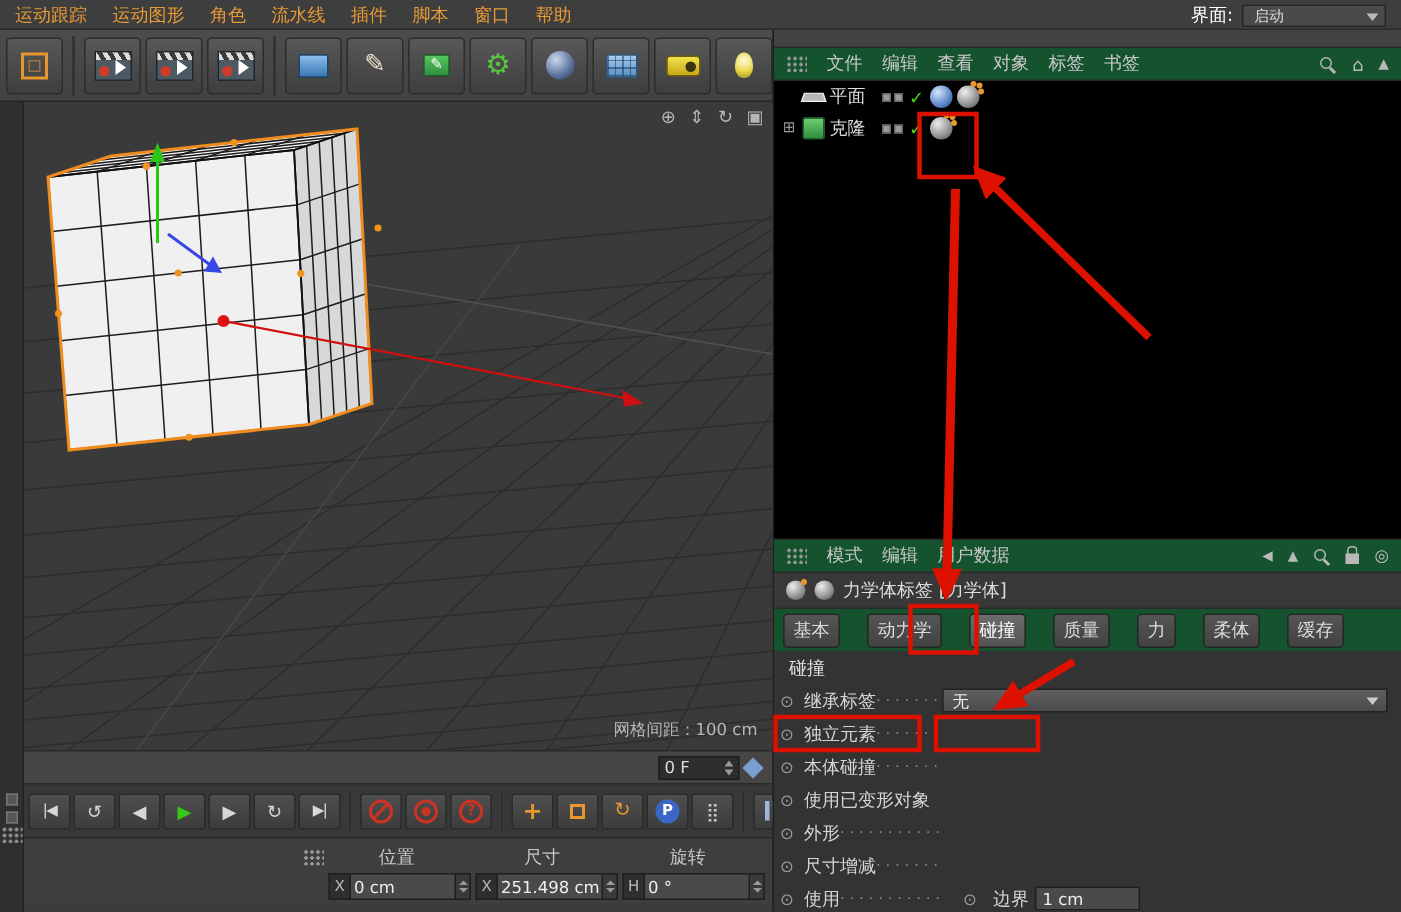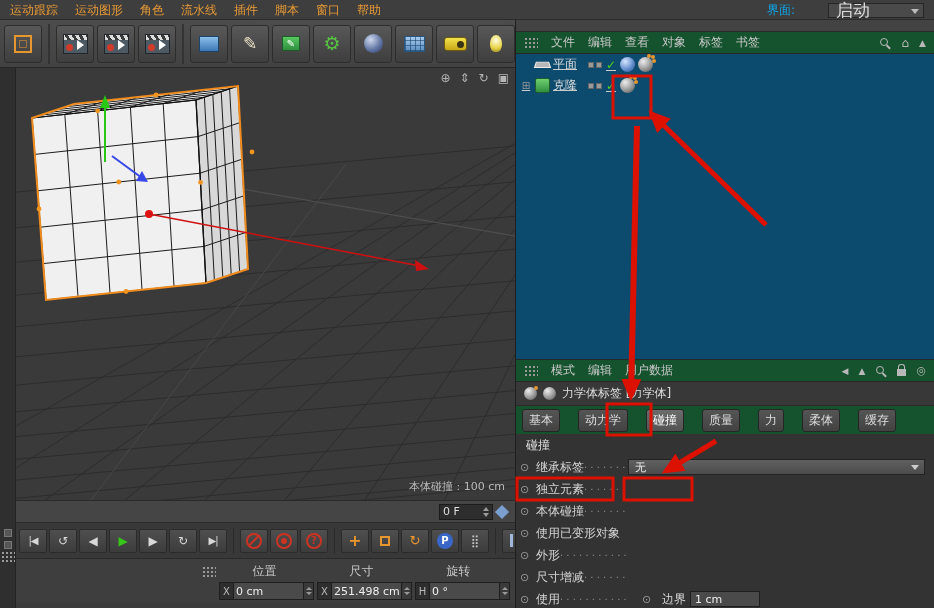--- a/index.html
+++ b/index.html
@@ -5,22 +5,22 @@
   :root{ --anno:#dd1100; }
   *{box-sizing:border-box; margin:0; padding:0;}
   html,body{background:#222;}
   body{font-family:"DejaVu Sans","Liberation Sans",sans-serif;}
   #app{position:relative; width:934px; height:608px; background:#3c3c3c; overflow:hidden; font-size:12px; color:#ccc;}
 
   
   .menubar{height:20px; display:flex; align-items:flex-end; gap:17px; padding:0 10px; background:#3e3e3e; border-bottom:1px solid #2b2b2b;}
   .menubar .mi{color:#e89a35; cursor:default; white-space:nowrap;}
   .mb-right{margin-left:auto; display:flex; align-items:center; gap:6px;}
-  .iface-label{color:#0ea5e9;}
-  .iface-value{position:relative; width:96px; height:15px; background:#4a4a4a; border:1px solid #262626; color:#ddd; font-size:17px; padding:0 16px 0 7px; display:flex; align-items:center;margin-left:27px;}
+  .iface-label{color:#ffffff;}
+  .iface-value{position:relative; width:96px; height:15px; background:#4a4a4a; border:1px solid #262626; color:#ddd; font-size:10px; padding:0 16px 0 7px; display:flex; align-items:center;}
   .iface-value::after{content:""; position:absolute; right:4px; top:5px; border-left:4px solid transparent; border-right:4px solid transparent; border-top:5px solid #bbb;}
 
   .main{display:flex; height:588px;}
   .left{width:515px; display:flex; flex-direction:column;}
   
   .toolbar{height:48px; background:linear-gradient(#4c4c4c,#424242); border-bottom:1px solid #262626; display:flex; align-items:center; padding:0 4px; gap:3px;}
   .tb{width:38px; height:38px; border:1px solid #2d2d2d; border-radius:3px; background:linear-gradient(#585858,#3e3e3e); display:flex; align-items:center; justify-content:center; flex:none;}
   .tsep{width:2px; height:40px; background:#333; margin:0 3px; flex:none;}
   .i-cube-or{width:18px;height:18px;border:2px solid #e8962e;position:relative;}
   .i-cube-or::before{content:"";position:absolute;inset:3px;border:1px solid rgba(232,150,46,.55);}
@@ -97,21 +97,21 @@
   .pm-icons{margin-left:auto; display:flex; align-items:center; gap:10px; color:#b8b8b8; font-size:11px;}
   .ico-search{width:12px;height:12px;position:relative;}
   .ico-search::before{content:"";position:absolute;left:1px;top:1px;width:6px;height:6px;border:1.5px solid #b8b8b8;border-radius:50%;}
   .ico-search::after{content:"";position:absolute;right:0;bottom:1px;width:5px;height:1.5px;background:#b8b8b8;transform:rotate(45deg);}
   .ico-home{font-size:12px;}
   .ico-lock{width:9px;height:7px;background:#b8b8b8;position:relative;margin-top:4px;}
   .ico-lock::before{content:"";position:absolute;left:1px;top:-5px;width:5px;height:5px;border:1.5px solid #b8b8b8;border-bottom:none;border-radius:3px 3px 0 0;}
   .tri{font-size:9px;}
 
   
-  .om-body{height:306px; background:#0c4a6e; border-bottom:1px solid #282828; position:relative; flex:none;text-decoration:underline;}
+  .om-body{height:306px; background:#000000; border-bottom:1px solid #282828; position:relative; flex:none;}
   .obj-row{display:flex; align-items:center; height:21px; padding-left:4px; gap:3px; color:#ddd;}
   .tree-cell{width:12px; text-align:center; color:#9a9a9a; font-size:10px; flex:none;}
   .obj-icon-plane{width:15px;height:9px;background:#b8b8b8;border:1px solid #eee;transform:perspective(24px) rotateX(48deg);flex:none;}
   .obj-icon-clone{width:15px;height:15px;background:linear-gradient(#6fd06f,#2f8f3f);border:1px solid #1e5e2e;border-radius:2px;flex:none;}
   .obj-name{width:32px; white-space:nowrap; overflow:visible;}
   .vis{display:flex; gap:2px; width:14px; flex:none;}
   .vsq{width:6px;height:6px;background:#9a9a9a;border:1px solid #666;}
   .check{width:12px; color:#52d41e; font-size:12px; text-align:center; flex:none;}
   .tag{position:relative; width:15px; height:15px; border-radius:50%; background:radial-gradient(circle at 35% 30%,#ededed,#8f8f8f 60%,#4a4a4a); flex:none;}
   .tag.blue{background:radial-gradient(circle at 35% 30%,#d5e4ff,#5b86c8 60%,#2b4a80);}
@@ -302,21 +302,21 @@
                 <circle cx="133" cy="146" r="4" fill="#e01212"></circle>
                 <line x1="133" y1="146" x2="404" y2="198" stroke="#d01010" stroke-width="1.5"></line>
                 <polygon points="413,201 399,192 400,203" fill="#d01010" stroke="none" stroke-width="1"></polygon>
               </svg>
             <div class="vp-nav">
               <span>⊕</span>
               <span>⇕</span>
               <span>↻</span>
               <span>▣</span>
             </div>
-            <div class="grid-info">本体碰撞 : 100 cm</div>
+            <div class="grid-info">网格间距 : 100 cm</div>
           </div>
 
           <div class="ruler">
             <div class="frame-field">
               <span>0 F</span>
               <span class="stepper">
                   <i class="up"></i>
                   <i class="dn"></i>
                 </span>
             </div>

